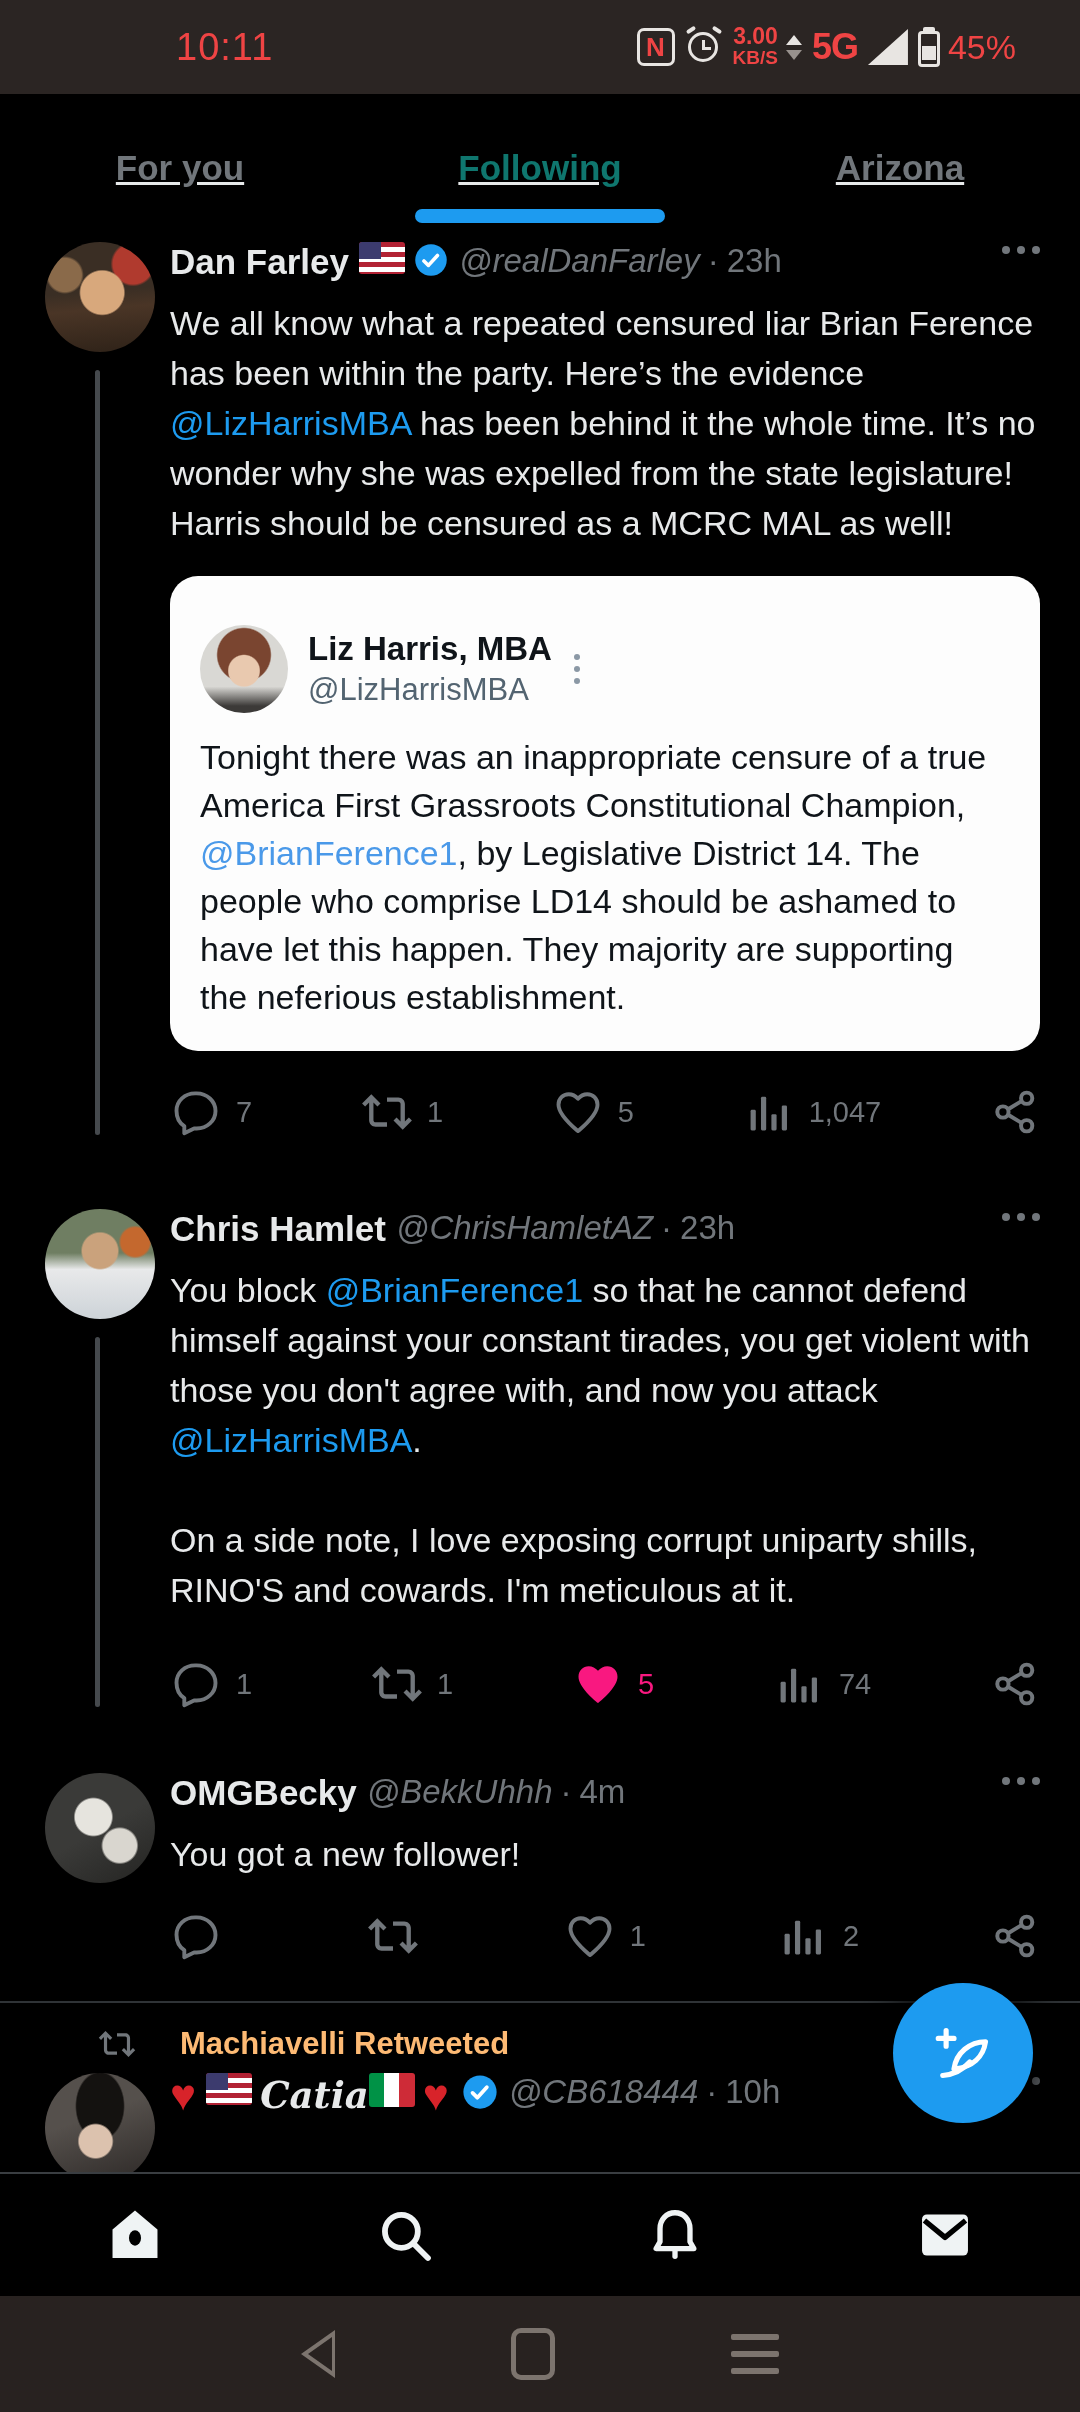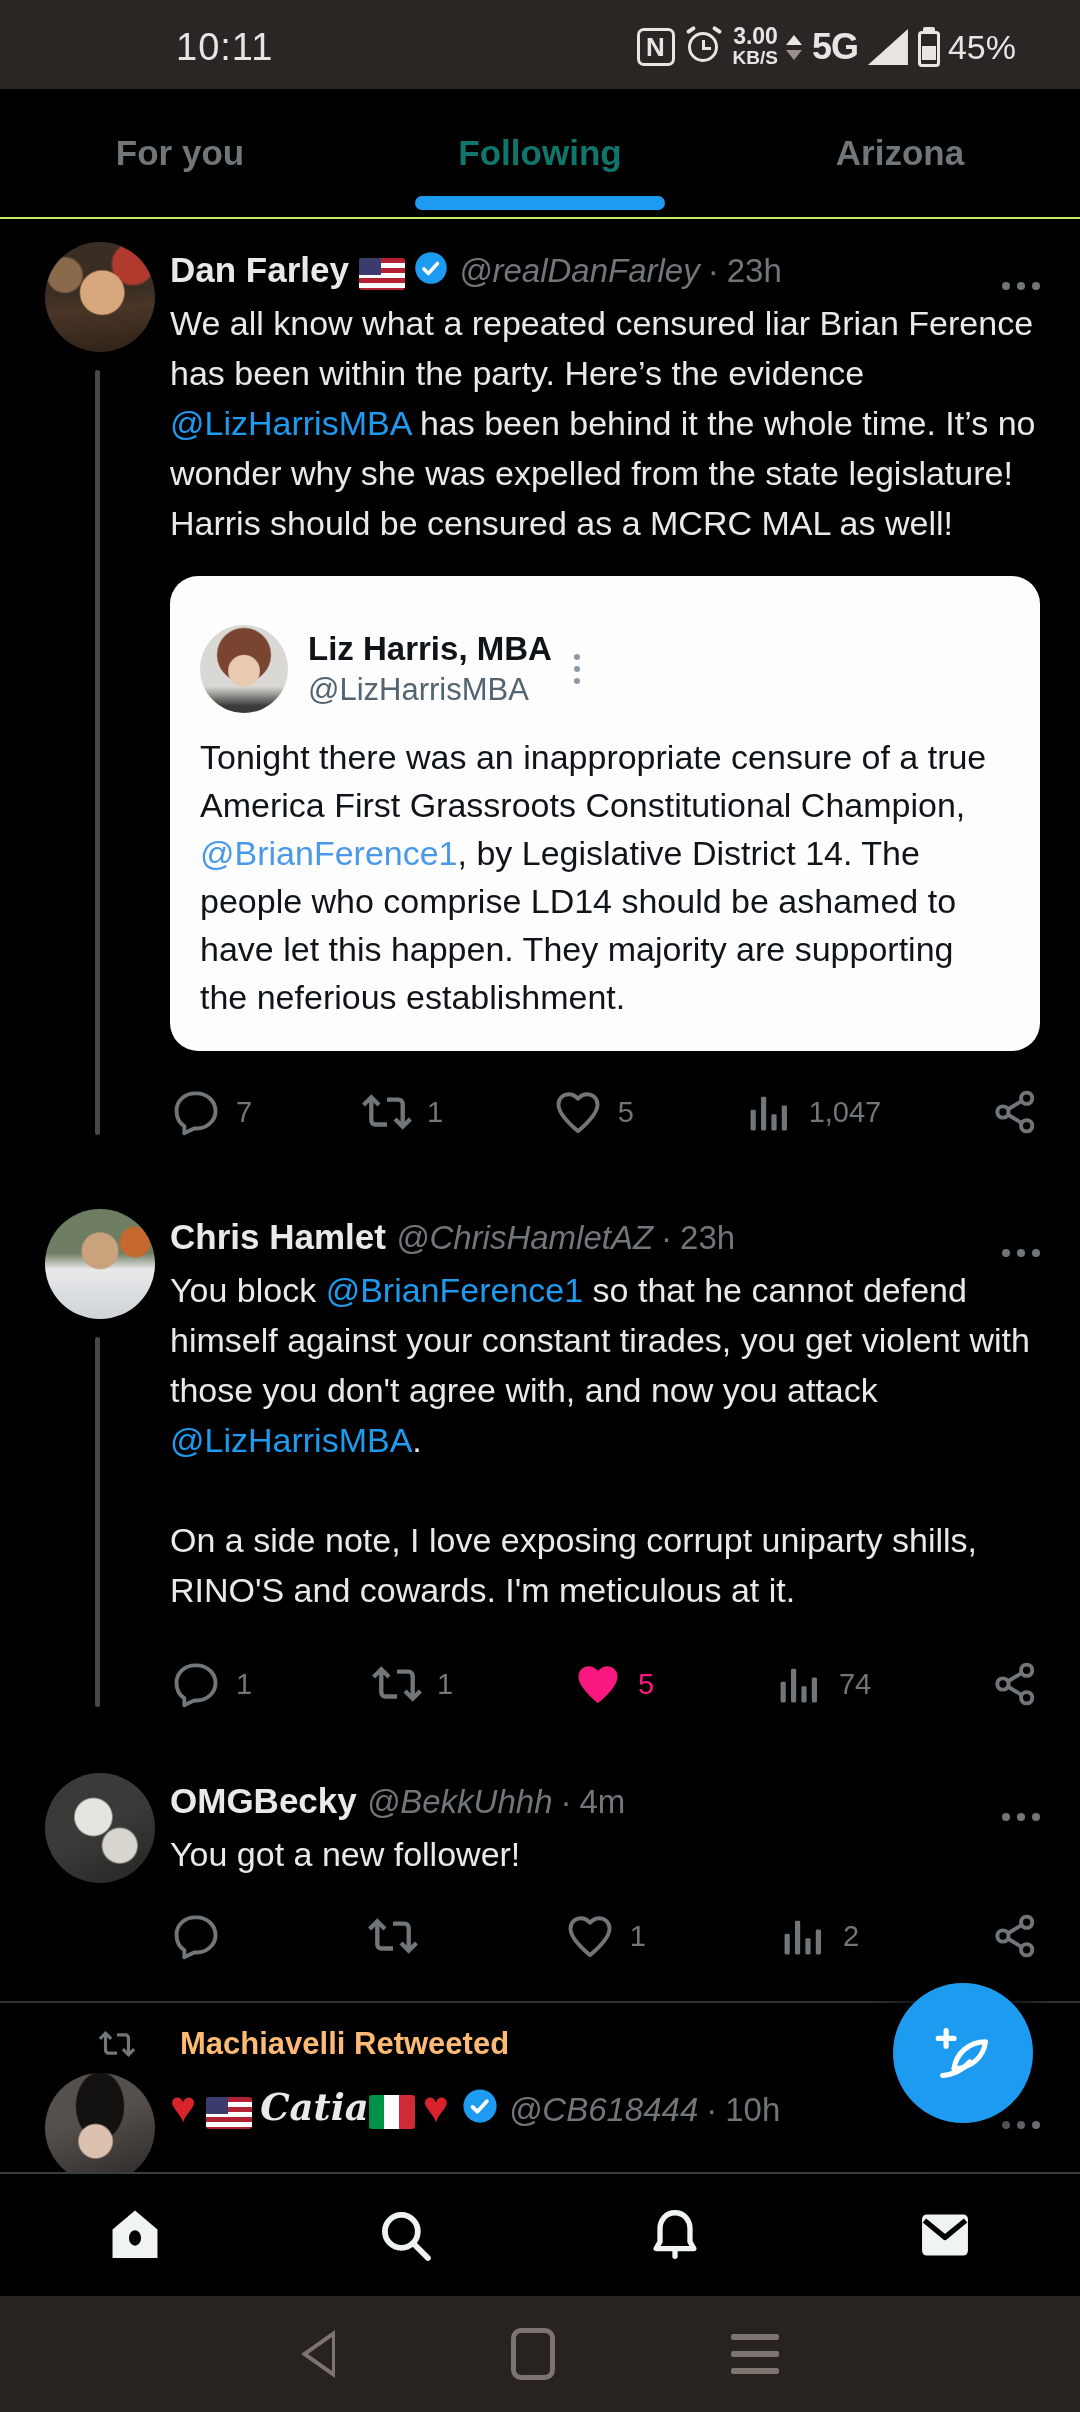--- a/index.html
+++ b/index.html
@@ -8,21 +8,21 @@
     background:#000;
     font-family:"Liberation Sans", sans-serif;
     position:relative;
     overflow:hidden;
     color:#e7e9ea;
   }
   
   .status-bar {
     position:absolute; top:0; left:0; width:1080px; height:94px;
     background:#2b2523; display:flex; align-items:center;
-    color:#e5e5e5;
+    color:#ef4444;
   }
   .sb-time { font-size:38px; font-weight:500; margin-left:176px; letter-spacing:1px; }
   .sb-right { margin-left:auto; margin-right:64px; display:flex; align-items:center; gap:10px; }
   .sb-nfc { width:38px; height:38px; border:3.5px solid #e8e5e2; border-radius:7px;
     display:flex; align-items:center; justify-content:center; font-size:26px; font-weight:bold; }
   .sb-clock { width:38px; height:38px; position:relative; }
   .sb-clock .face { position:absolute; left:3px; top:4px; width:30px; height:30px; border:3.5px solid #e8e5e2; border-radius:50%; }
   .sb-clock .hand-v { position:absolute; left:17px; top:12px; width:3px; height:10px; background:#e8e5e2; }
   .sb-clock .hand-h { position:absolute; left:17px; top:19px; width:9px; height:3px; background:#e8e5e2; }
   .sb-clock .ear-l { position:absolute; left:1px; top:0; width:10px; height:4px; background:#e8e5e2; transform:rotate(-35deg); border-radius:2px;}
@@ -35,36 +35,36 @@
   .tri-down { width:0; height:0; border-left:8px solid transparent; border-right:8px solid transparent; border-top:10px solid #98918d; }
   .sb-5g { font-size:36px; font-weight:bold; letter-spacing:-1px; }
   .sb-signal { width:40px; height:36px; background:#e8e5e2; clip-path:polygon(100% 0,100% 100%,0 100%); }
   .sb-batt { width:22px; height:40px; position:relative; }
   .sb-batt .nub { position:absolute; top:0; left:5px; width:12px; height:5px; background:#e8e5e2; border-radius:2px 2px 0 0; }
   .sb-batt .case { position:absolute; top:4px; left:0; width:22px; height:36px; border:3px solid #e8e5e2; border-radius:4px; }
   .sb-batt .fill { position:absolute; bottom:7px; left:4px; width:14px; height:14px; background:#e8e5e2; }
   .sb-pct { font-size:34px; font-weight:500; margin-left:-2px; }
   
   .tab-bar {
-    position:absolute; top:89px; left:0; width:1080px; height:130px; background:#000;
-    display:flex; border-bottom:2px solid #bef264;
+    position:absolute; top:106px; left:0; width:1080px; height:130px; background:#000;
+    display:flex; border-bottom:6px solid #bef264;text-decoration:underline;
   }
   .tab { flex:1; display:flex; align-items:center; justify-content:center; position:relative;
     font-size:35px; color:#71767b; font-weight:bold; }
   .tab.active { color:#0f766e; }
   .tab .underline { position:absolute; bottom:7px; left:50%; transform:translateX(-50%);
     width:250px; height:14px; border-radius:8px; background:#1d9bf0; }
   
   .feed { position:absolute; top:224px; left:0; width:1080px; height:1948px; overflow:hidden; background:#000; }
   .tweet { display:flex; padding:18px 40px 0 45px; position:relative; }
   .avatar-col { width:125px; flex-shrink:0; position:relative; }
   .avatar { width:110px; height:110px; border-radius:50%; overflow:hidden; }
   .thread-line { position:absolute; left:50px; top:128px; bottom:4px; width:5px; background:#45494d; border-radius:3px; }
   .content-col { flex:1; min-width:0; }
-  .t-header { display:flex; align-items:flex-end; height:48px; }
+  .t-header { display:flex; align-items:flex-start; height:48px; }
   .t-name { font-size:35px; font-weight:bold; color:#e7e9ea; white-space:nowrap; }
   .t-handle { font-size:33px; color:#71767b; margin-left:10px; white-space:nowrap;font-style:italic; }
   .t-sep { font-size:33px; color:#71767b; margin:0 8px; }
   .t-time { font-size:33px; color:#71767b; }
   .more-dots { margin-left:auto; display:flex; gap:7px; align-items:center; padding-top:4px; }
   .more-dots i { width:8px; height:8px; border-radius:50%; background:#71767b; }
   .t-body { margin-top:8px; font-size:34px; line-height:50px; color:#e7e9ea; word-wrap:break-word; }
   .t-body .mention { color:#1d9bf0; }
   .t-body.second-para { margin-top:50px; }
   

